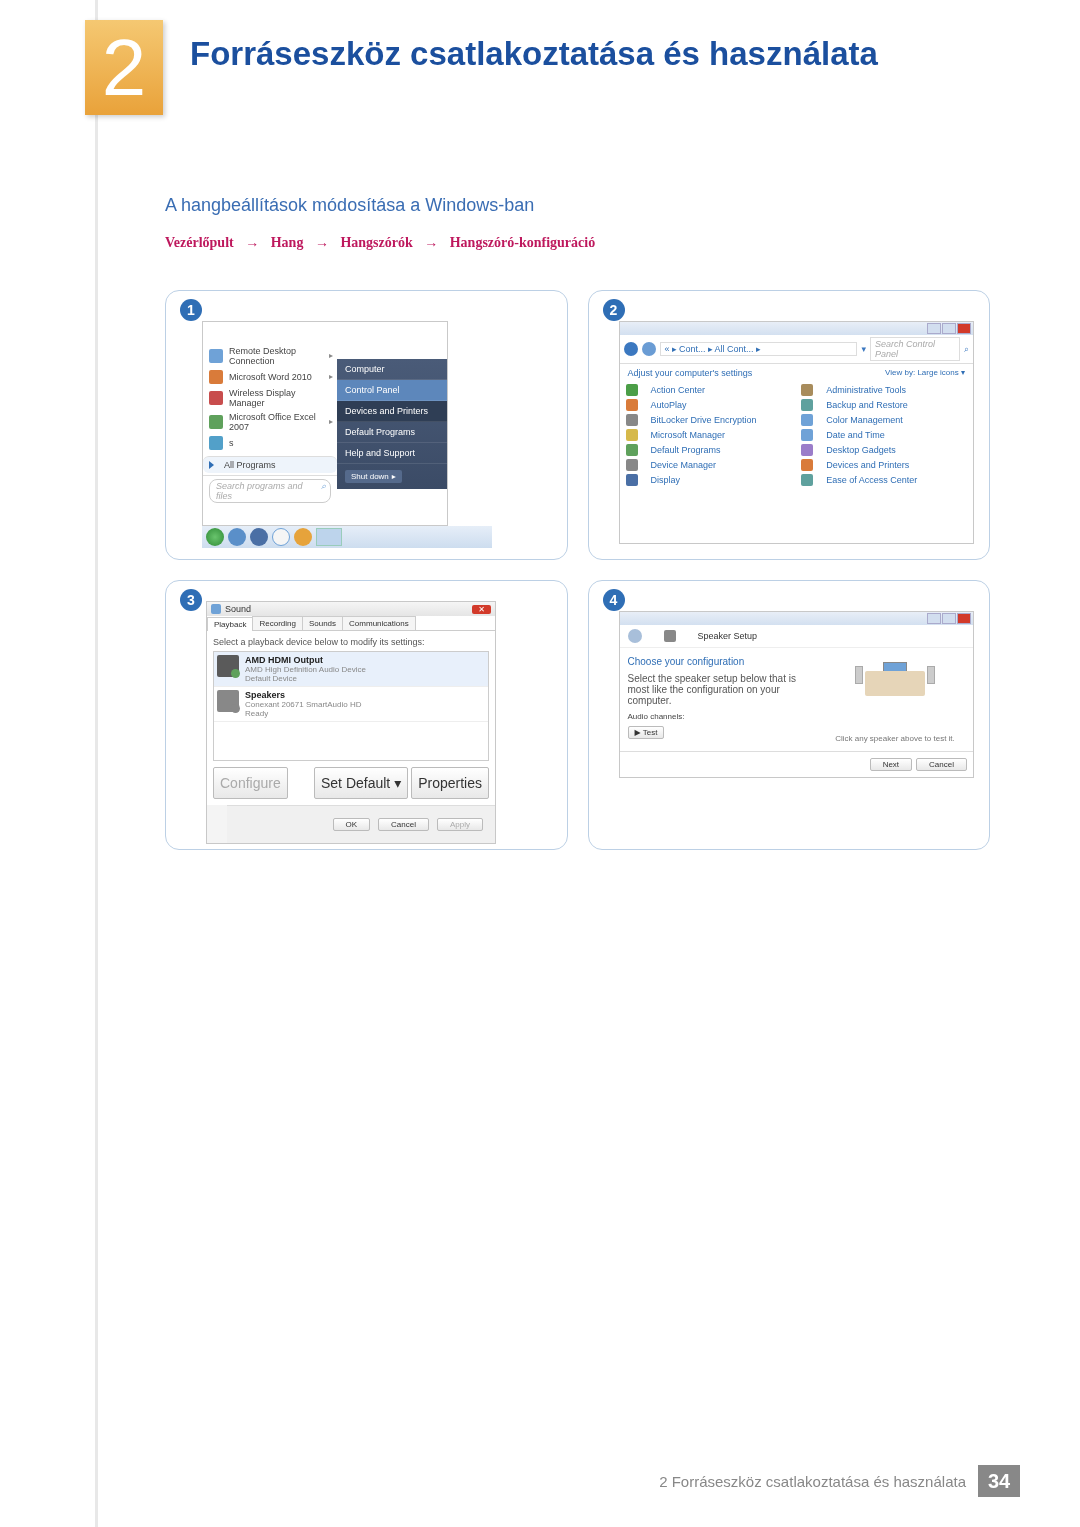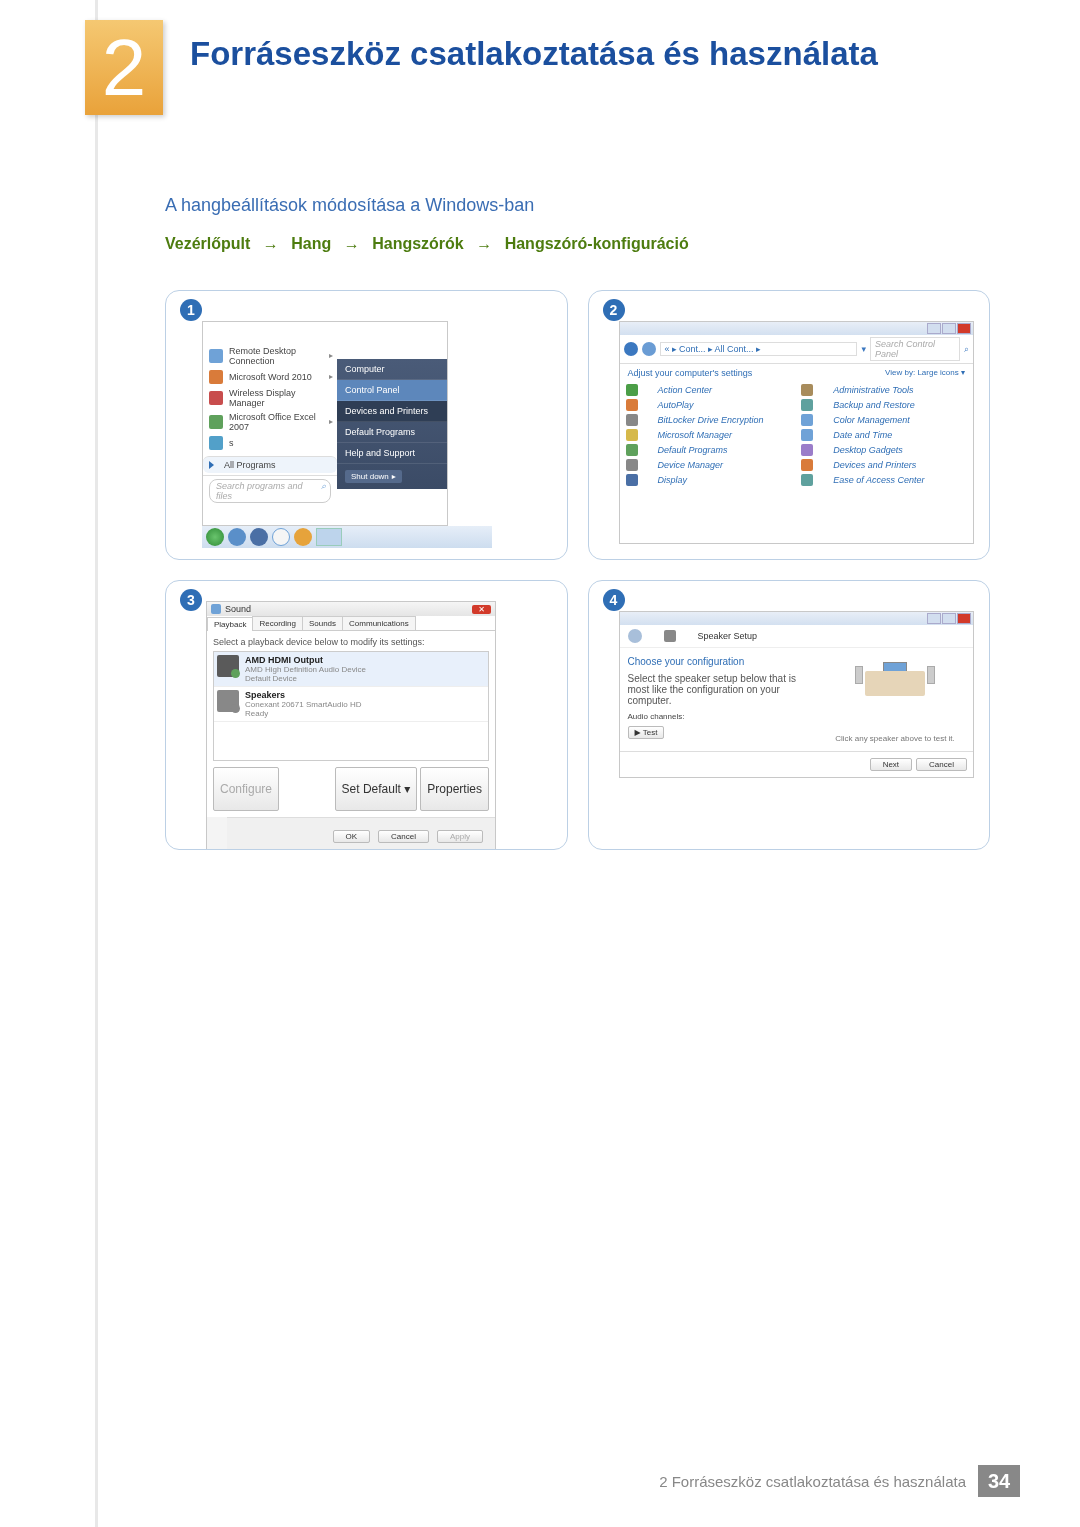--- a/index.html
+++ b/index.html
@@ -47,23 +47,24 @@
     top: 195px;
     left: 165px;
     font-size: 18px;
     color: #3a6db3;
     font-weight: 500;
   }
   .nav-path {
     position: absolute;
     top: 235px;
     left: 165px;
-    font-size: 16px;
-    color: #4d7c0f;
+    font-size: 14px;
+    color: #be185d;
     font-weight: bold;
+    font-family: Liberation Serif, serif;
   }
   .nav-path .arrow { margin: 0 8px; font-weight: normal;}
   .panels {
     position: absolute;
     top: 290px;
     left: 165px;
     right: 90px;
     display: grid;
     grid-template-columns: 1fr 1fr;
     gap: 20px;
@@ -129,21 +130,21 @@
   .cp { position:absolute; left:30px; top:30px; right:15px; bottom:15px; border:1px solid #c8c8c8; background:#fff; font-size:9px;}
   .cp-title{ background:linear-gradient(#e8eef7,#d3e0f0); display:flex; justify-content:flex-end; padding:1px 2px;}
   .cp-title .wbtn{ width:14px;height:11px;background:#d2deef;border:1px solid #aac;margin-left:1px;}
   .cp-title .wbtn.close{ background:#d23a2a;}
   .cp-addr{ display:flex;align-items:center; padding:2px 4px; gap:4px; border-bottom:1px solid #ddd;}
   .cp-addr .nav-b{ width:14px;height:14px;border-radius:50%;background:#3b78c0;}
   .cp-addr .path{ flex:1; border:1px solid #ddd; padding:1px 4px; color:#2f6eb5;}
   .cp-addr .srch{ width:90px; border:1px solid #ddd; padding:1px 4px; color:#aaa; font-style:italic;}
   .cp-head{ display:flex;justify-content:space-between;padding:4px 8px; color:#2f6eb5;}
   .cp-grid{ display:grid; grid-template-columns:1fr 1fr; padding:2px 6px 6px; gap:3px 10px;}
-  .cp-i{ display:flex; align-items:center; gap:20px; color:#2f6eb5;font-style:italic;}
+  .cp-i{ display:flex; align-items:center; gap:13px; color:#2f6eb5;}
   .cp-i .ic{ width:12px;height:12px;border-radius:2px;flex-shrink:0;}
   .ic-flag{background:#4b9e47;} .ic-tools{background:#a88c5c;}
   .ic-auto{background:#d97b3a;} .ic-backup{background:#5fa19e;}
   .ic-bit{background:#888;} .ic-color{background:#6fa2d7;}
   .ic-cred{background:#d6b94a;} .ic-date{background:#6fa2d7;}
   .ic-def{background:#5fa15c;} .ic-gad{background:#9b7dc9;}
   .ic-dev{background:#888;} .ic-devp{background:#d97b3a;}
   .ic-disp{background:#4a6fa5;} .ic-ease{background:#5fa19e;}
   .snd { position:absolute; left:40px; top:20px; width:290px; border:1px solid #c8c8c8; background:#f4f4f4; font-size:9px;}
   .snd-title{ background:linear-gradient(#f5f5f5,#e5e5e5); display:flex; align-items:center; padding:2px 4px;}
@@ -155,21 +156,21 @@
   .snd-body{ background:#fff; padding:6px; }
   .snd-txt{ color:#555; margin-bottom:4px;}
   .snd-list{ border:1px solid #ccc; height:110px;}
   .snd-dev{ display:flex; gap:6px; padding:3px; border-bottom:1px solid #eee;}
   .snd-dev.sel{ background:#e8f0fb;}
   .snd-dev .dic{ width:22px;height:22px;background:#5a5a5a;border-radius:2px;position:relative;}
   .snd-dev .dic .chk{ position:absolute;bottom:-1px;right:-1px;width:9px;height:9px;border-radius:50%;background:#5fa15c;}
   .snd-dev-info .t{ font-weight:bold; color:#222;}
   .snd-dev-info .s{ color:#888; font-size:8px;}
   .snd-btns{ display:flex; gap:3px; padding:6px 0 0; }
-  .snd-btns .b{ border:1px solid #bbb; background:linear-gradient(#fff,#e8e8e8); padding:14px 6px; border-radius:2px; font-size:12px;}
+  .snd-btns .b{ border:1px solid #bbb; background:linear-gradient(#fff,#e8e8e8); padding:7px 6px; border-radius:2px; font-size:14px;}
   .snd-btns .b.dis{ color:#aaa;}
   .snd-btns .spacer{ flex:1;}
   .snd-foot{ display:flex; justify-content:flex-end; gap:8px; padding:12px; background:#f0f0f0; border-top:1px solid #ddd;margin-left:20px;}
   .snd-foot .b{ border:1px solid #bbb; background:linear-gradient(#fff,#e8e8e8); padding:1px 12px; border-radius:2px; font-size:8px;}
   .snd-foot .b.dis{ color:#aaa;}
 
   
   .spk { position:absolute; left:30px; top:30px; right:15px; border:1px solid #c8c8c8; background:#fff; font-size:9px;}
   .spk-title{ background:linear-gradient(#e8eef7,#d3e0f0); display:flex; justify-content:flex-end; padding:1px 2px;}
   .spk-title .wbtn{ width:14px;height:11px;background:#d2deef;border:1px solid #aac;margin-left:1px;}

